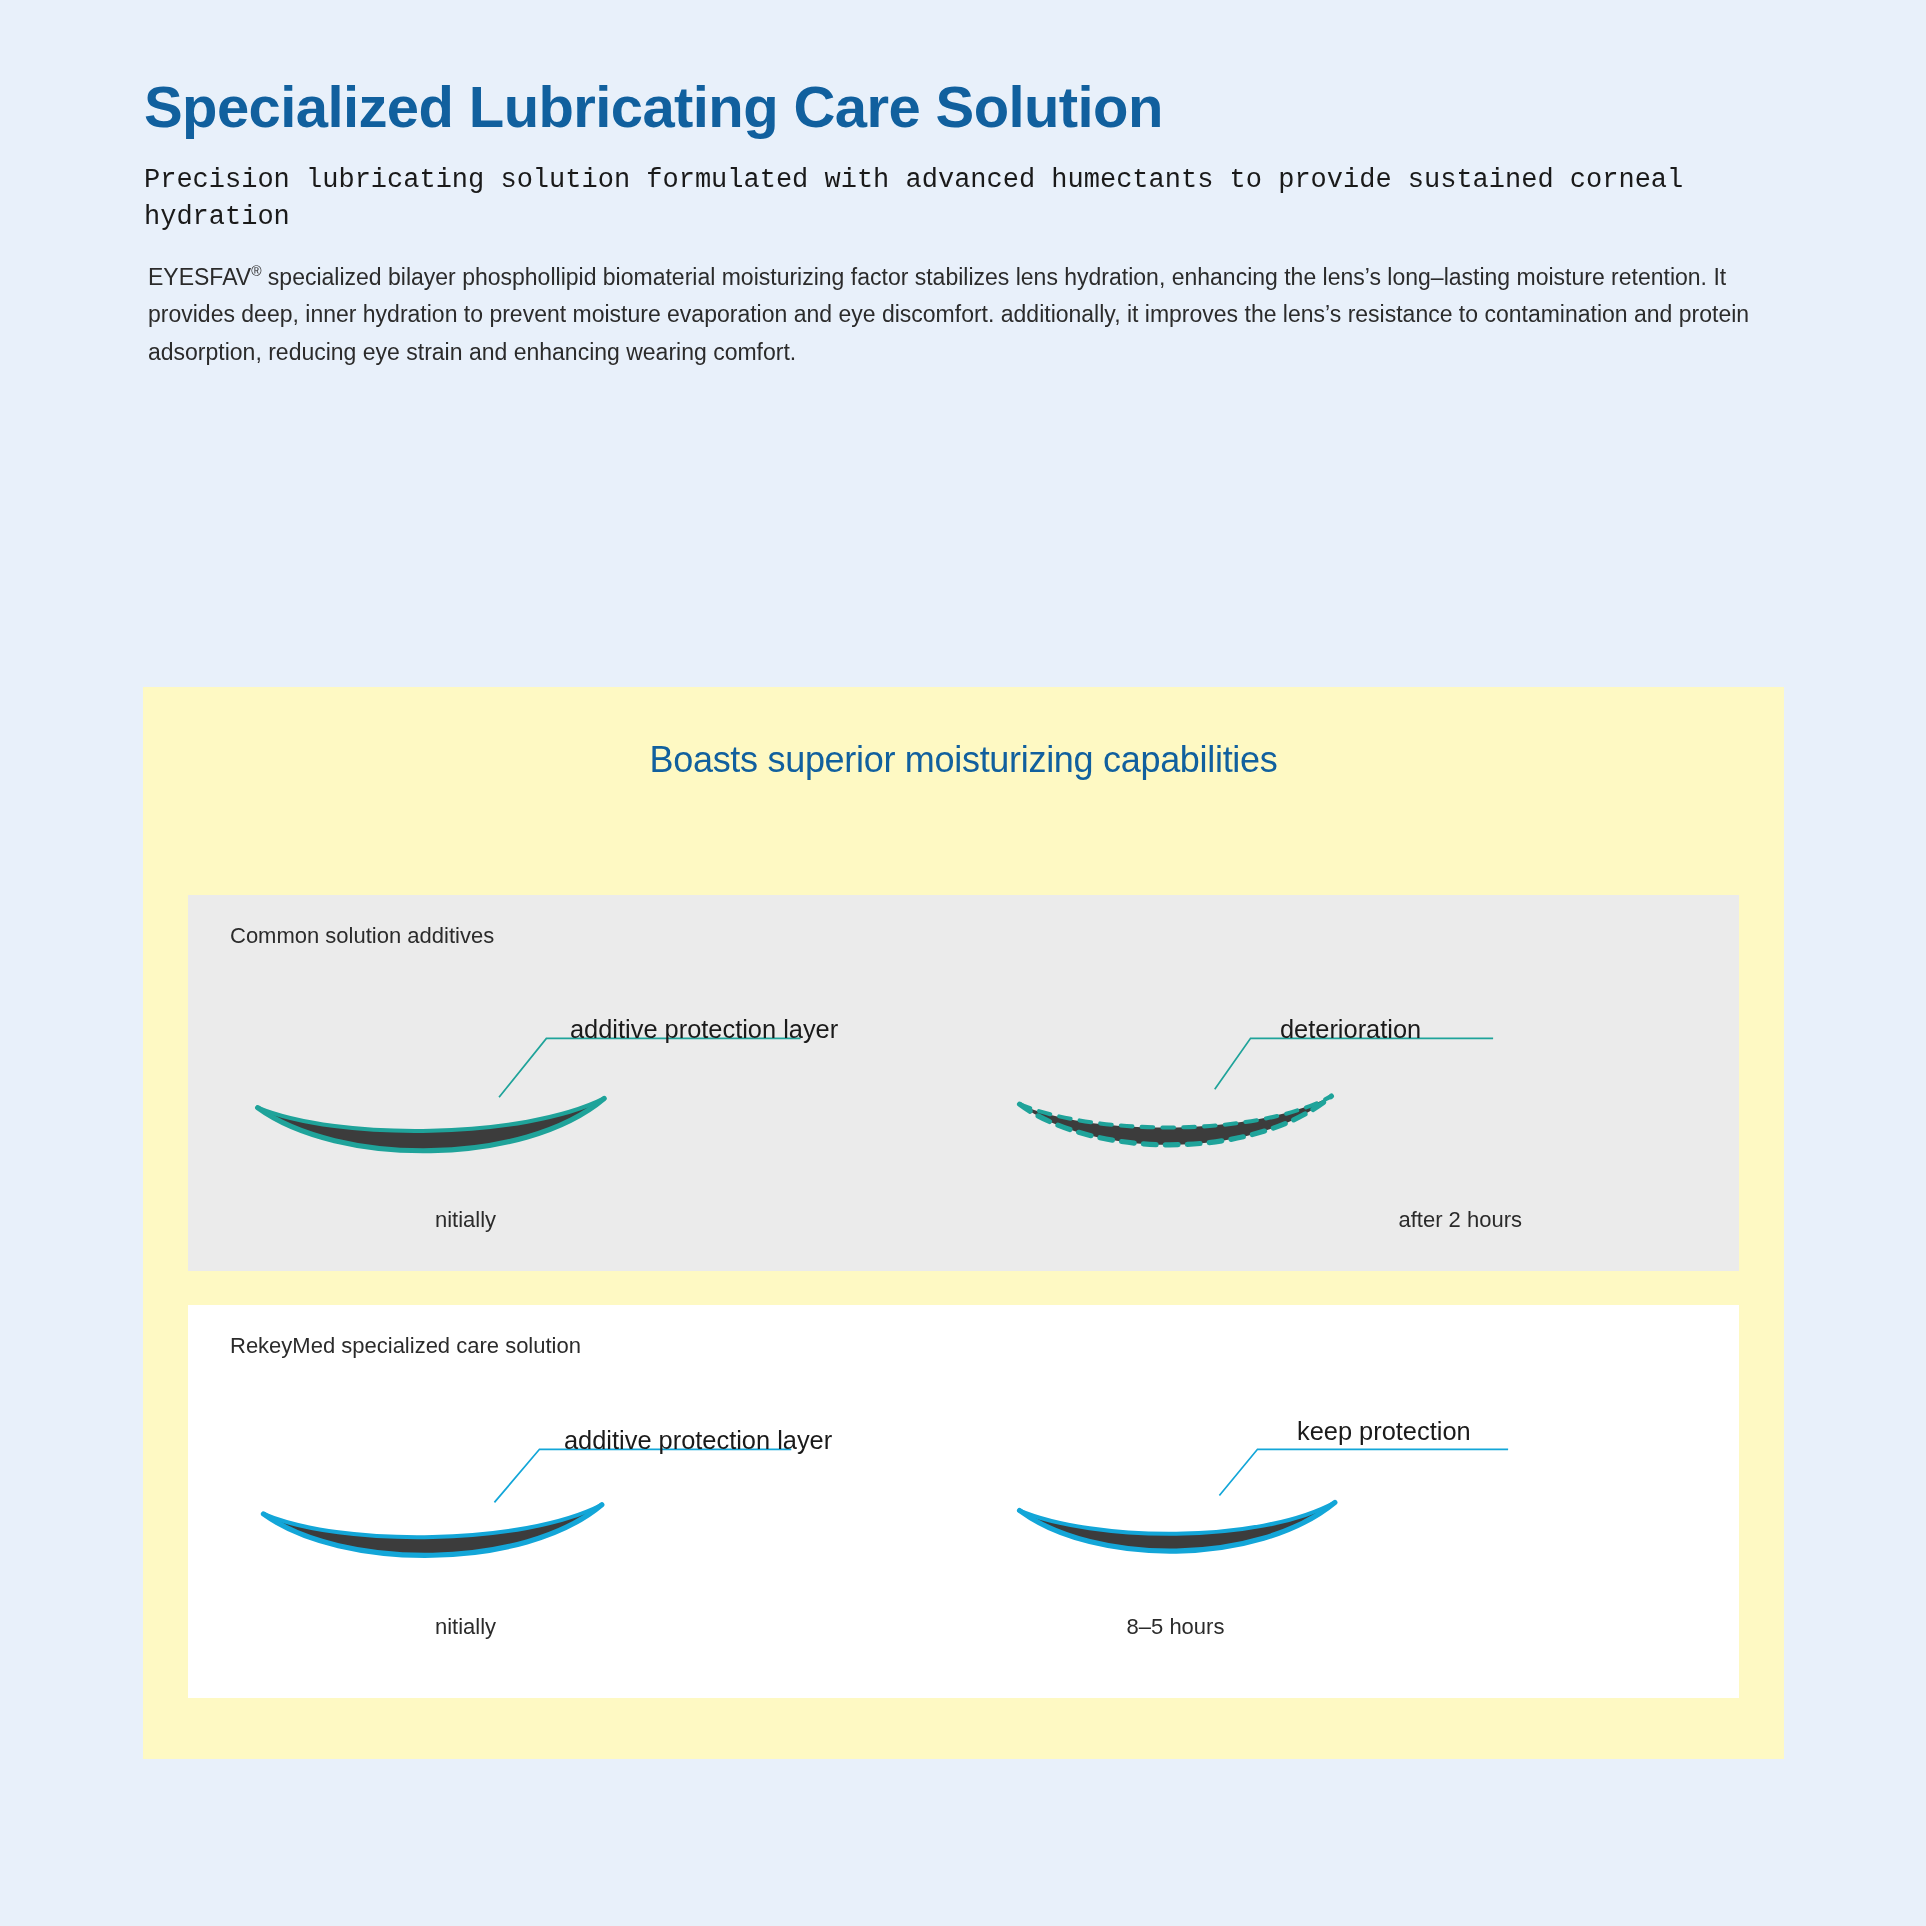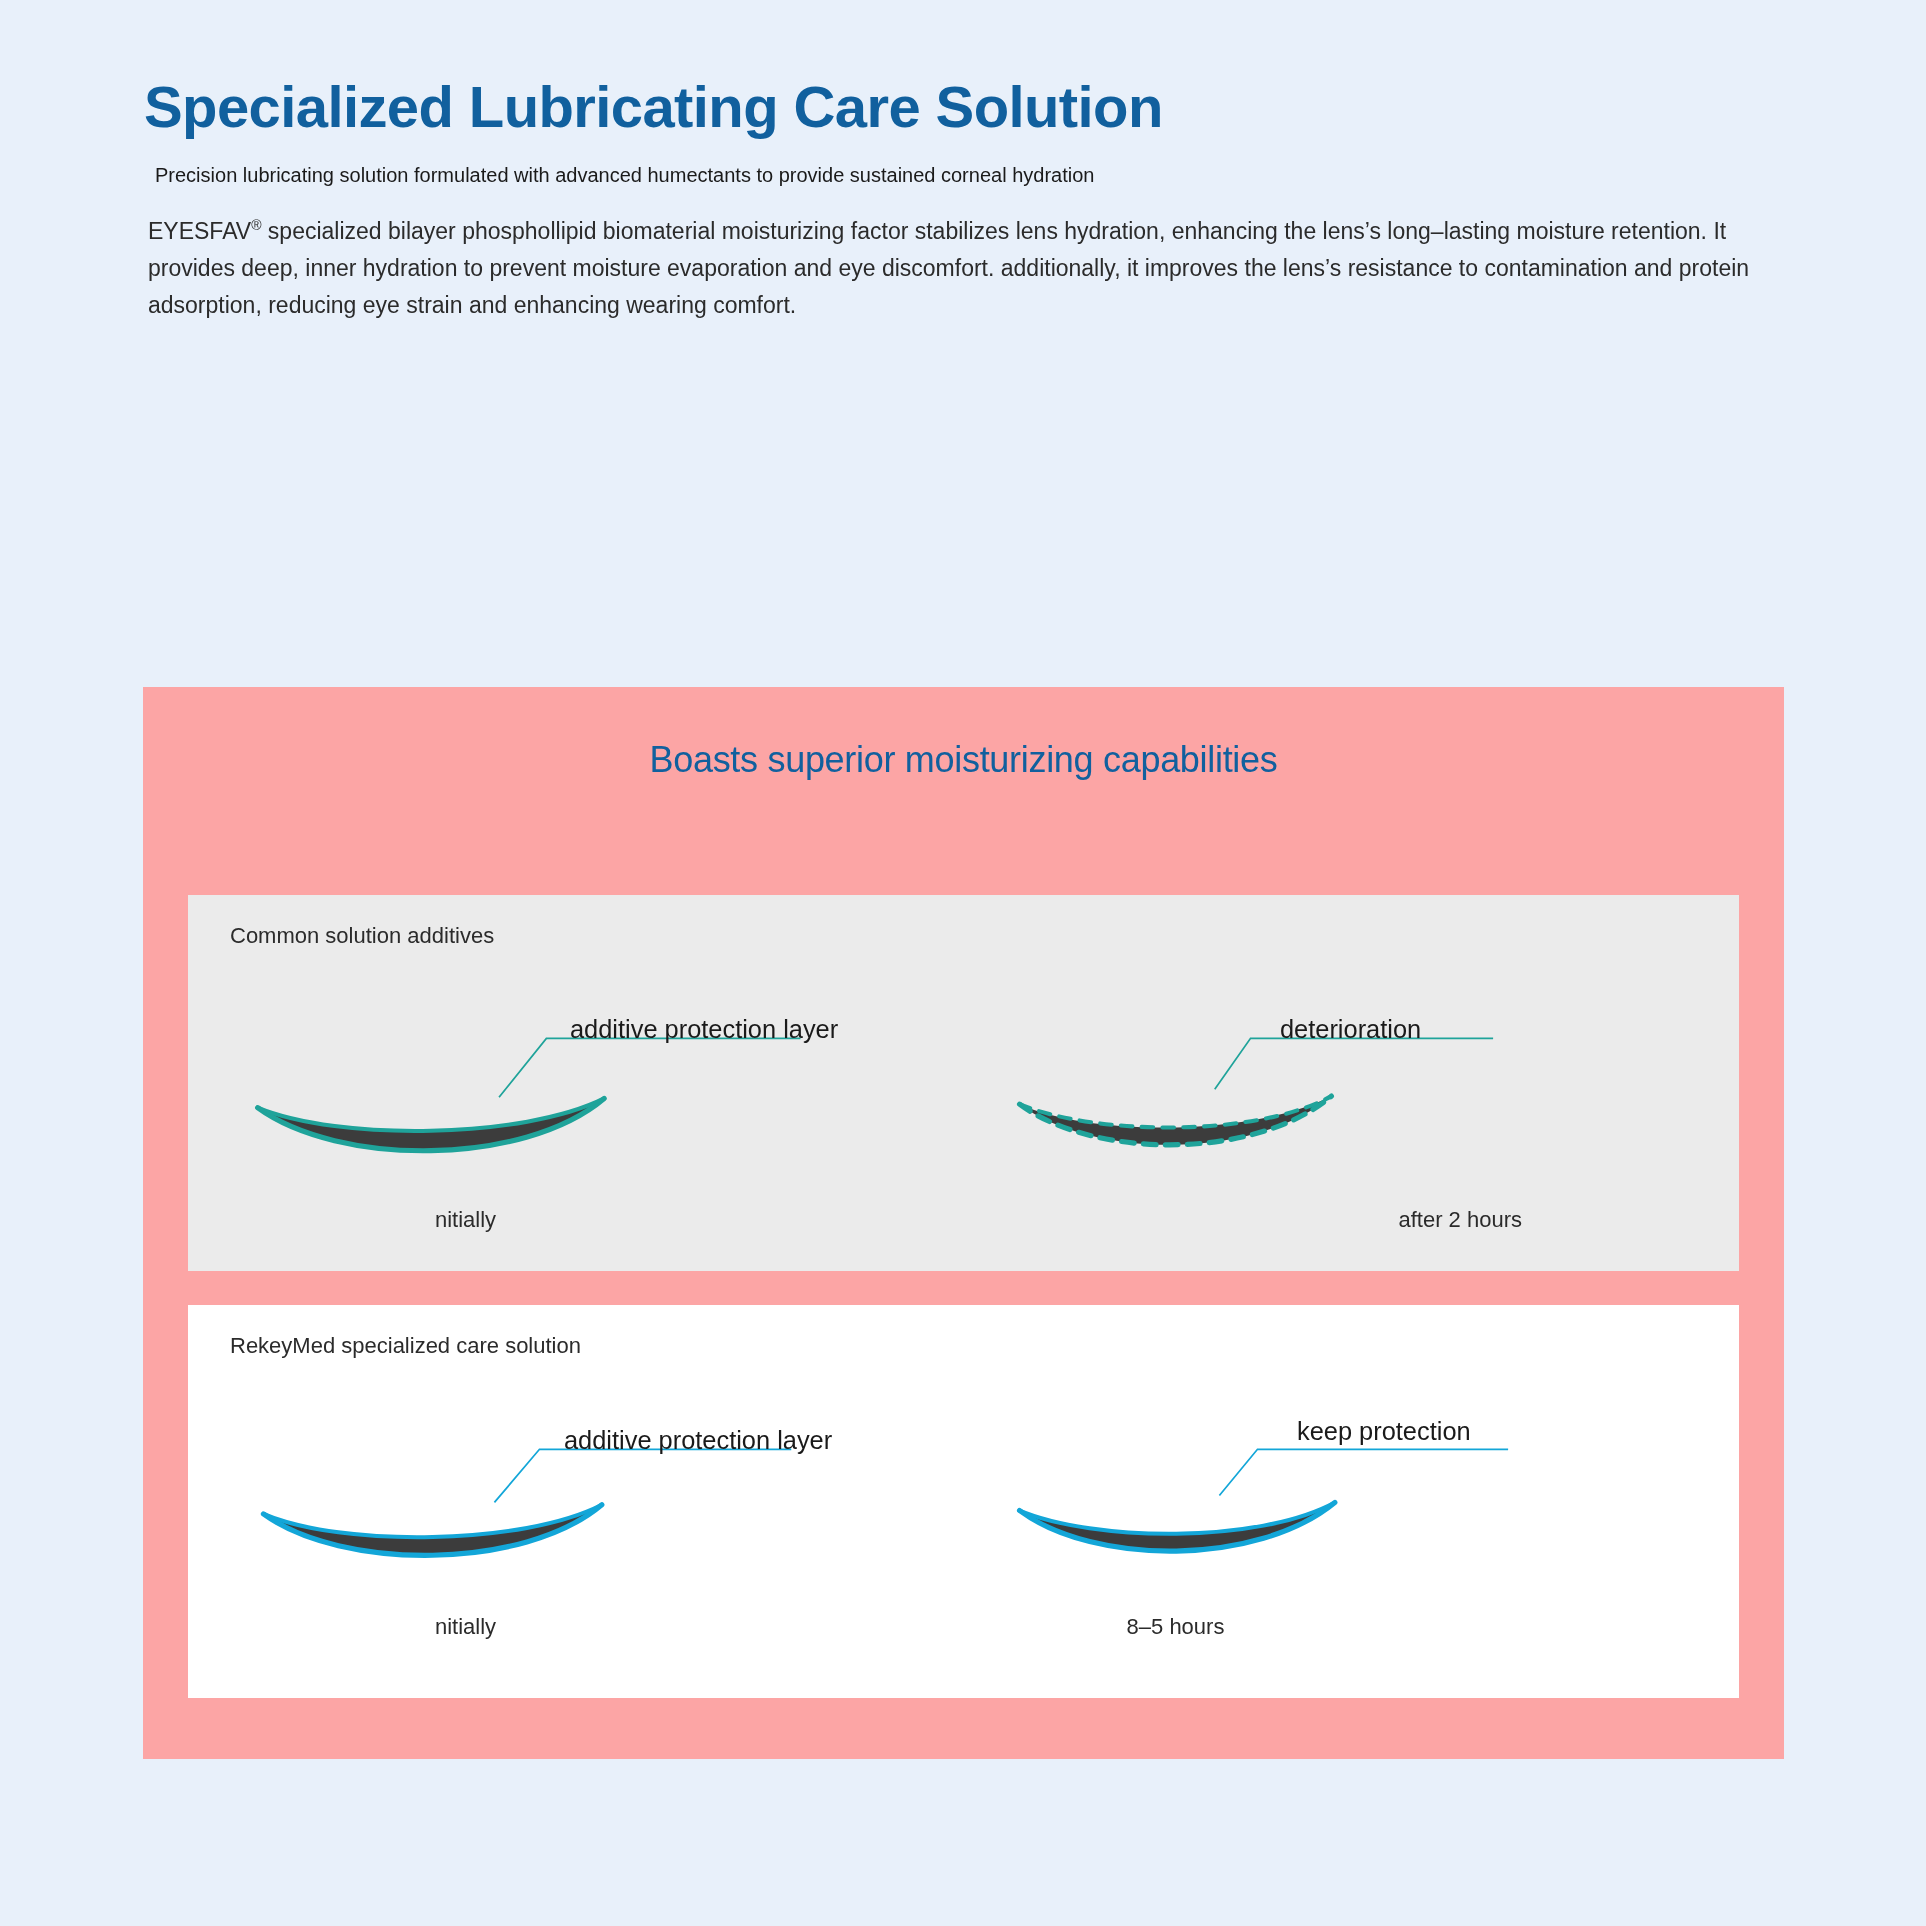--- a/index.html
+++ b/index.html
@@ -35,26 +35,27 @@
   .title {
     font-size: 58px;
     font-weight: bold;
     color: #11609e;
     letter-spacing: -0.6px;
     line-height: 1.1;
     margin: 0 0 23px 0;
   }
 
   .subtitle {
-    font-size: 20px;
+    font-size: 27px;
     color: #1a1a1a;
     font-weight: 400;
     line-height: 1.36;
-    margin: 0 0 24px 11px;
+    margin: 0 0 24px 0;
     max-width: 1687px;
+    font-family: Liberation Mono, monospace;
   }
 
   .body-copy {
     font-size: 23px;
     color: #2b2b2b;
     line-height: 1.62;
     margin: 4px;
     max-width: 1670px;
   }
 
@@ -63,21 +64,21 @@
     vertical-align: super;
   }
 
   
   .card {
     position: absolute;
     left: 143px;
     top: 687px;
     width: 1641px;
     height: 1072px;
-    background: #fca5a5;
+    background: #fef9c3;
   }
 
   .card-title {
     text-align: center;
     color: #11609e;
     font-size: 36px;
     font-weight: 400;
     margin: 52px 0 0 0;
     letter-spacing: -0.3px;
   }

